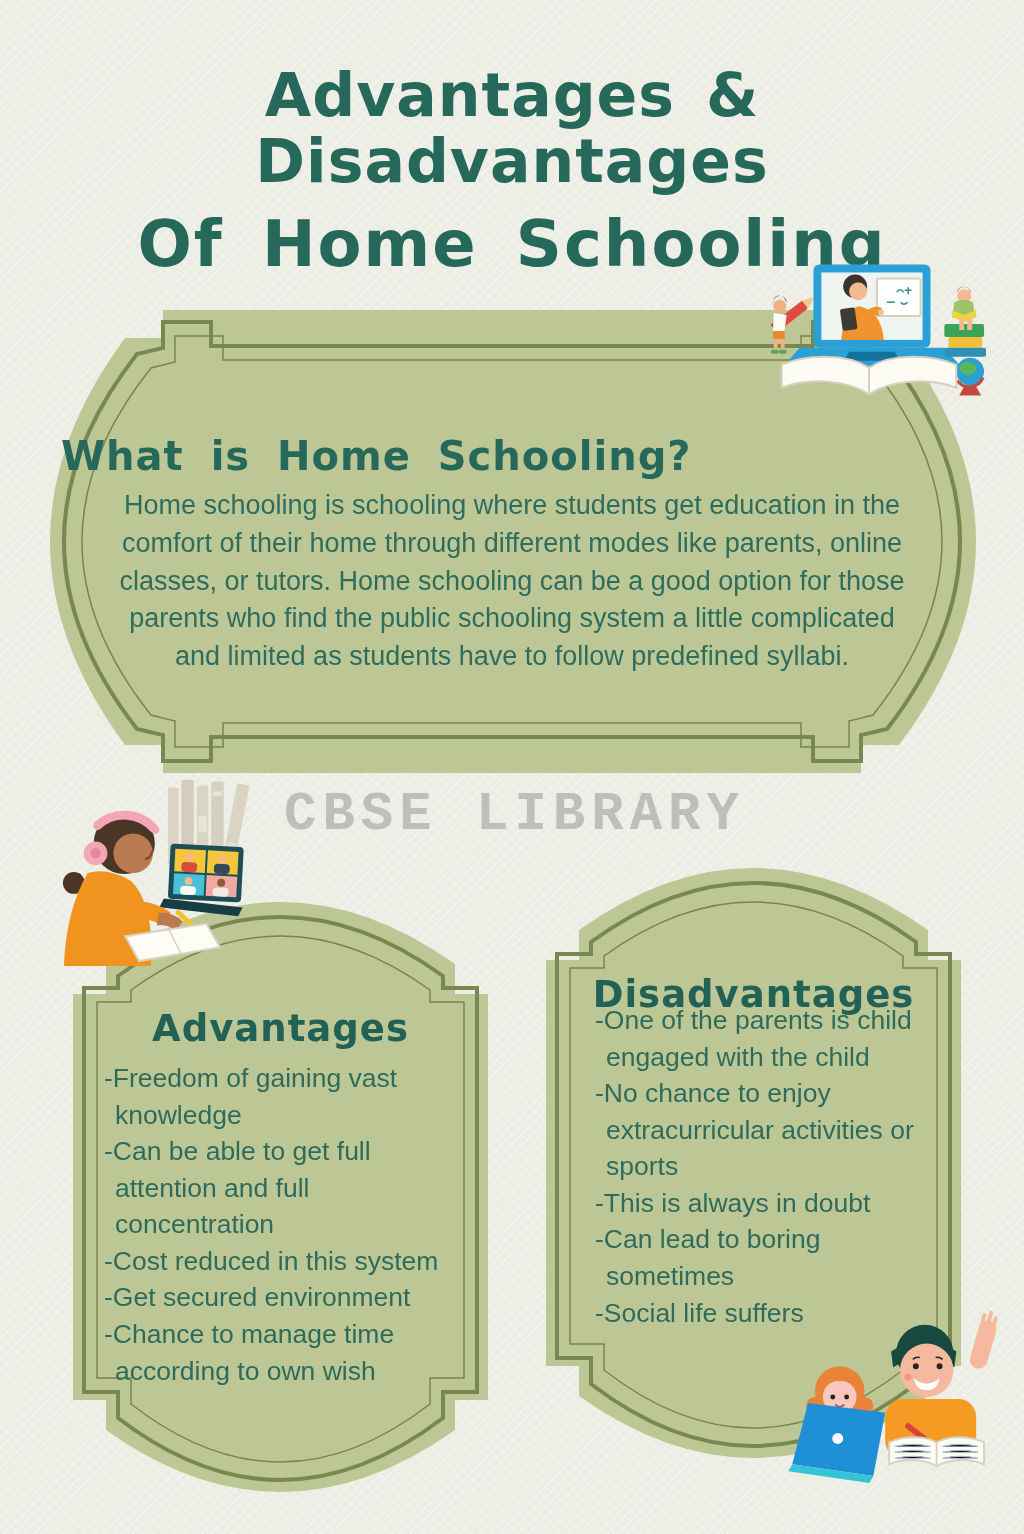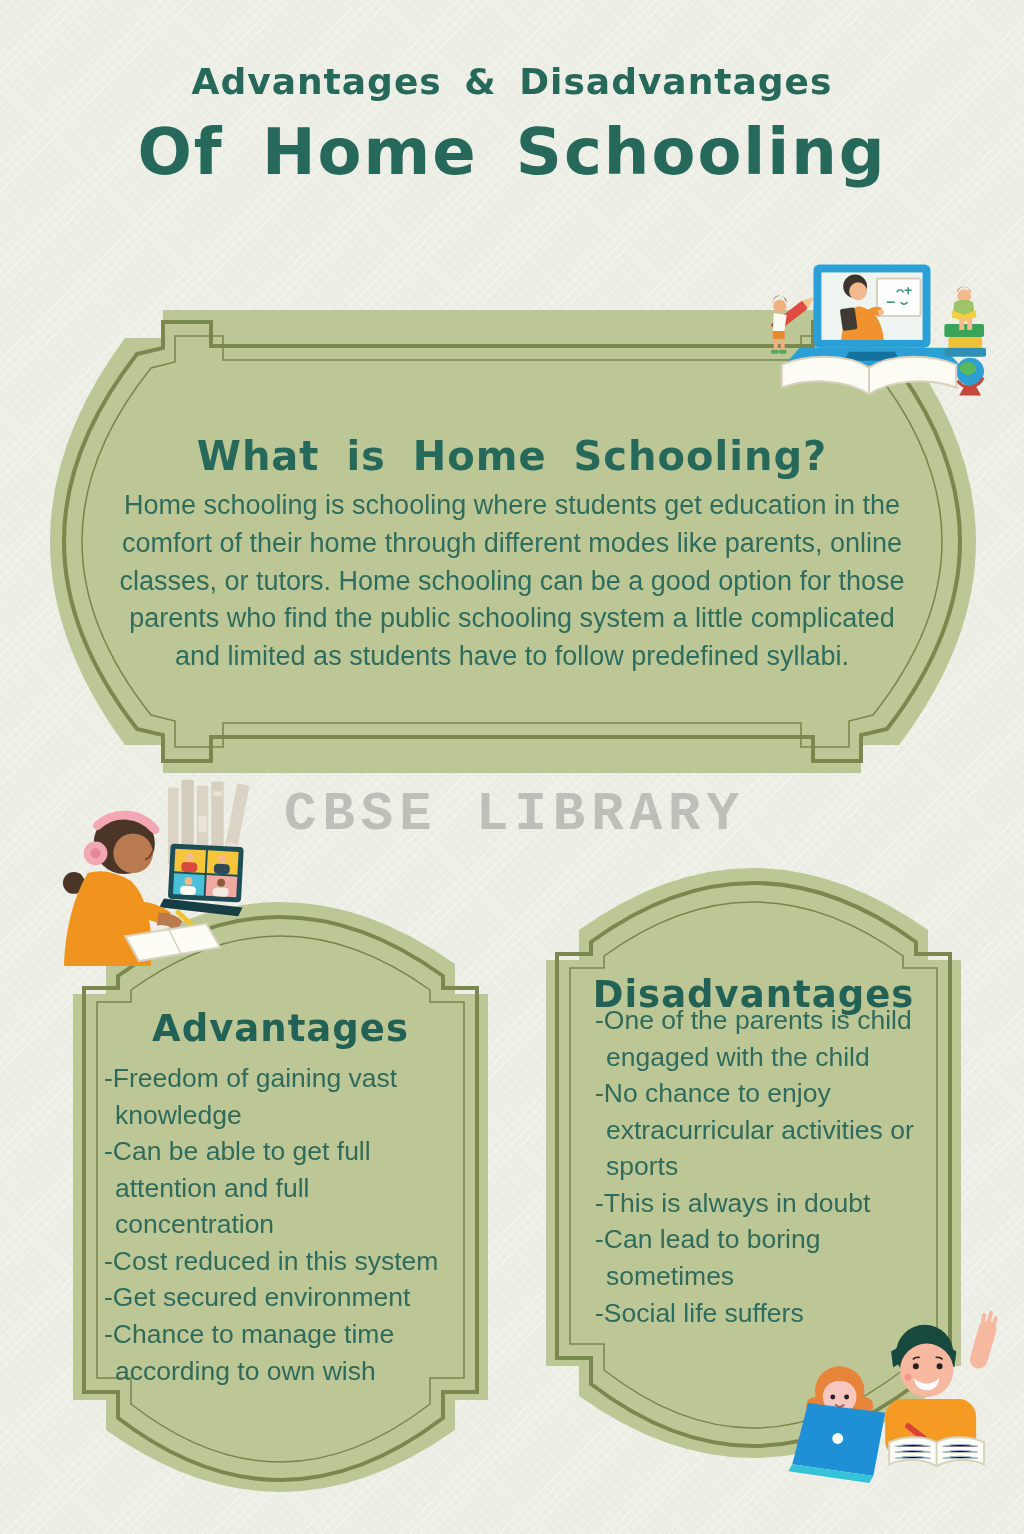--- a/index.html
+++ b/index.html
@@ -11,30 +11,30 @@
       repeating-linear-gradient(-45deg, rgba(255,255,255,.35) 0 1px, transparent 1px 7px);
     overflow:hidden;
     font-family:"Liberation Sans", sans-serif;
   }
   .abs{position:absolute;}
   svg{display:block; overflow:visible;}
 
   
   .title-block{left:0; top:62px; width:1024px; text-align:center; color:#26695a;
     font-family:"DejaVu Sans", sans-serif; font-weight:bold;}
-  .title-line1{font-size:36px; letter-spacing:1px; word-spacing:9px; line-height:1.1;}
+  .title-line1{font-size:60px; letter-spacing:1px; word-spacing:9px; line-height:1.1;}
   .title-line2{font-size:64px; letter-spacing:2px; word-spacing:14px; line-height:1.15; margin-top:14px;}
 
   
   .card{position:absolute;}
   .frame-svg{position:absolute; left:0; top:0;}
   .card-content{position:relative; z-index:2;}
 
   .intro-card{left:61px; top:308px; width:902px; height:467px;}
-  .intro-heading{position:absolute; left:0; top:92px; width:902px; text-align:center;
+  .intro-heading{position:absolute; left:0; top:92px; width:902px; 
     color:#26695a; font-family:"DejaVu Sans", sans-serif; font-weight:bold;
     font-size:40px; letter-spacing:1px; word-spacing:12px;}
   .intro-body{position:absolute; left:51px; top:152px; width:800px; text-align:center;
     color:#2e6d5e; font-size:27px; line-height:1.4;}
 
   .adv-card{left:73px; top:898px; width:362px; height:600px;}
   .dis-card{left:546px; top:864px; width:415px; height:600px;}
   .vcard-heading{position:absolute; left:0; top:78px; width:415px; text-align:center;
     color:#226155; font-family:"DejaVu Sans", sans-serif; font-weight:bold;
     font-size:37px; letter-spacing:1px;}

